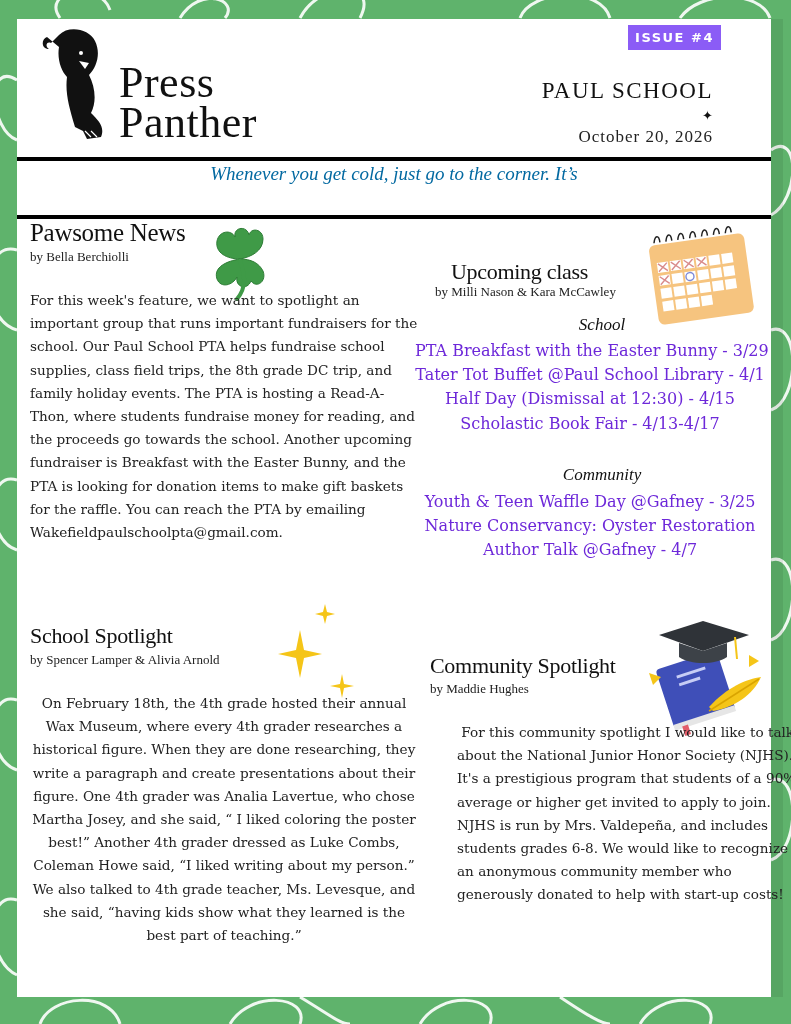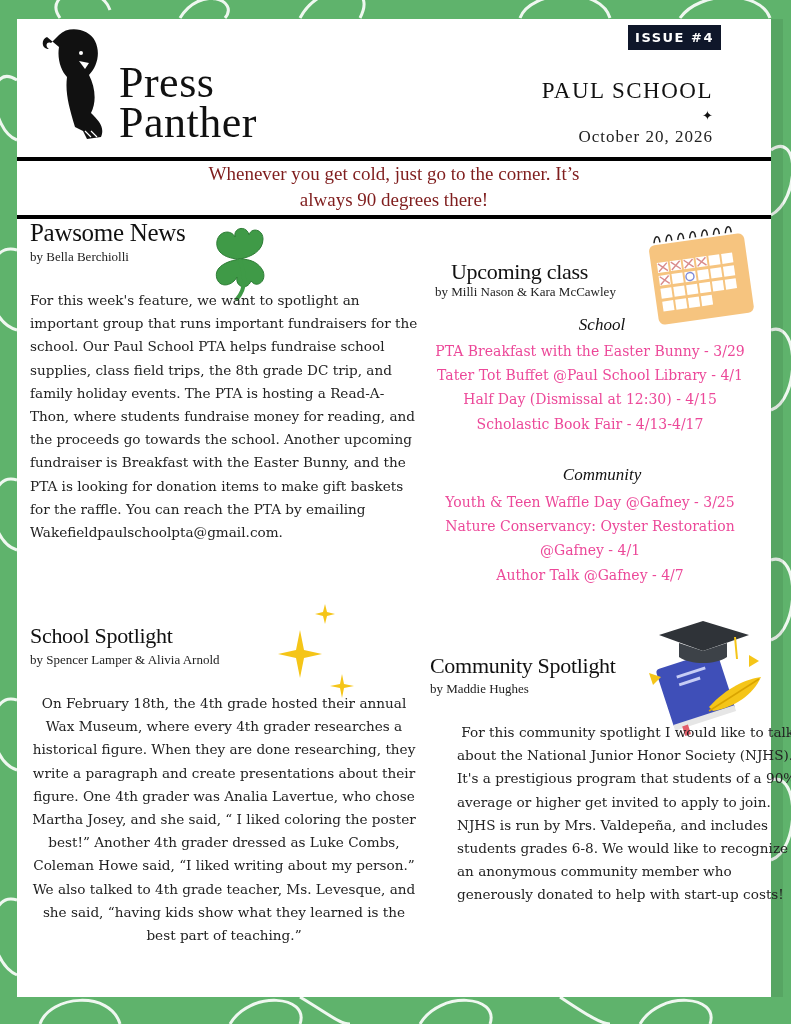--- a/index.html
+++ b/index.html
@@ -21,62 +21,62 @@
     }
     
     .logo { position: absolute; left: 22px; top: 8px; width: 74px; height: 118px; }
     .title {
       position: absolute; left: 102px; top: 44px;
       font-family: "Liberation Serif", serif; font-size: 44px; line-height: 40px;
       color: #111; letter-spacing: 0.5px;
     }
     .issue-badge {
       position: absolute; left: 611px; top: 6px; width: 93px; height: 25px;
-      background: #0f172a; color: #fff;
+      background: #8b5cf6; color: #fff;
       font-family: "DejaVu Sans", sans-serif; font-weight: bold; font-size: 13px;
       letter-spacing: 1.5px; text-align: center; line-height: 25px;
     }
     .school-name {
       position: absolute; right: 58px; top: 59px;
       font-family: "Liberation Serif", serif; font-size: 23px; letter-spacing: 1.5px; color: #111;
     }
     .star-icon {
       position: absolute; left: 685px; top: 89px; font-size: 13px; color: #111;
       font-family: "DejaVu Sans", sans-serif;
     }
     .issue-date {
       position: absolute; right: 58px; top: 108px;
       font-family: "Liberation Serif", serif; font-size: 17px; letter-spacing: 1px; color: #222;
     }
     .rule { position: absolute; left: 0; width: 754px; height: 4px; background: #000; }
     .rule.top { top: 138px; }
     .rule.bottom { top: 196px; }
     .joke {
       position: absolute; left: 0; top: 142px; width: 754px;
-      text-align: center; font-family: "Liberation Serif", serif; font-size: 19px; line-height: 26px; color: #7f1d1d;
+      text-align: center; font-family: "Liberation Serif", serif; font-size: 19px; line-height: 26px; color: #0369a1; font-style: italic;
     }
     
     .sec-title {
       position: absolute; font-family: "Liberation Serif", serif; font-size: 25px; color: #111; letter-spacing: -0.3px;
     }
     .byline {
       position: absolute; font-family: "Liberation Serif", serif; font-size: 13px; color: #222;
     }
     .body-text {
       position: absolute; font-family: "DejaVu Serif", serif; font-size: 13.6px; line-height: 23.2px; color: #222;
     }
     .body-text p { margin: 0; }
     .center { text-align: center; }
     .events-head {
       position: absolute; font-family: Liberation Serif, serif; font-style: italic; font-size: 17px; color: #111;
       text-align: center;
     }
     .event-list {
       position: absolute; list-style: none; text-align: center;
-      font-family: "DejaVu Serif", serif; font-size: 14px; line-height: 24.2px; color: #ec4899;
+      font-family: "DejaVu Serif", serif; font-size: 16px; line-height: 24.2px; color: #6d28d9;
     }
     .event-list li { white-space: nowrap; }
     .icon-abs { position: absolute; }
   </style>
 </head>
 <body>
 
 <svg class="bg-pattern" viewBox="0 0 791 1024">
   <g fill="none" stroke="#ffffff" stroke-width="3" opacity="0.9">
     <path d="M60 18 C40 -10 100 -20 110 10 M180 18 C200 -15 240 0 225 18 M300 18 C320 -20 380 -20 360 18 M520 18 C530 -10 600 -15 610 18 M680 18 C700 -10 760 -10 770 18"></path>
@@ -101,21 +101,20 @@
     <div>Panther</div>
   </div>
   <div class="issue-badge">ISSUE #4</div>
   <div class="school-name">PAUL SCHOOL</div>
   <div class="star-icon">✦</div>
   <div class="issue-date">October 20, 2026</div>
 
   <div class="rule top"></div>
   <div class="joke">
     <div>Whenever you get cold, just go to the corner. It’s</div>
-    <div>always 90 degrees there!</div>
   </div>
   <div class="rule bottom"></div>
 
   <div class="sec-title" style="left:13px; top:200px;">Pawsome News</div>
   <div class="byline" style="left:13px; top:230px;">by Bella Berchiolli</div>
   <svg class="icon-abs" style="left:190px; top:204px;" width="66" height="78" viewBox="0 0 66 78">
     <g fill="#3f9a47" stroke="#2e7d36" stroke-width="1">
       <path d="M33 36 C20 36 8 30 10 18 C12 8 24 6 28 14 C26 4 40 2 42 12 C44 4 56 6 56 16 C56 28 44 34 33 36 Z"></path>
       <path d="M33 36 C20 38 6 44 10 56 C14 66 26 62 30 54 C28 64 40 68 44 58 C50 66 60 58 56 48 C52 40 44 36 33 36 Z"></path>
     </g>
@@ -167,21 +166,20 @@
     <li>PTA Breakfast with the Easter Bunny - 3/29</li>
     <li>Tater Tot Buffet @Paul School Library - 4/1</li>
     <li>Half Day (Dismissal at 12:30) - 4/15</li>
     <li>Scholastic Book Fair - 4/13-4/17</li>
   </ul>
 
   <div class="events-head" style="left:500px; top:446px; width:170px;">Community</div>
   <ul class="event-list" style="left:398px; top:471px; width:350px;">
     <li>Youth &amp; Teen Waffle Day @Gafney - 3/25</li>
     <li>Nature Conservancy: Oyster Restoration</li>
-    <li>@Gafney - 4/1</li>
     <li>Author Talk @Gafney - 4/7</li>
   </ul>
 
   <div class="sec-title" style="left:13px; top:604px; font-size:22px;">School Spotlight</div>
   <div class="byline" style="left:13px; top:633px;">by Spencer Lamper &amp; Alivia Arnold</div>
   <svg class="icon-abs" style="left:255px; top:583px;" width="90" height="100" viewBox="0 0 90 100">
     <g fill="#f5c518">
       <path d="M53 2 L55 10 L63 12 L55 14 L53 22 L51 14 L43 12 L51 10 Z"></path>
       <path d="M28 28 L32 48 L50 52 L32 56 L28 76 L24 56 L6 52 L24 48 Z"></path>
       <path d="M70 72 L72 82 L82 84 L72 86 L70 96 L68 86 L58 84 L68 82 Z"></path>

